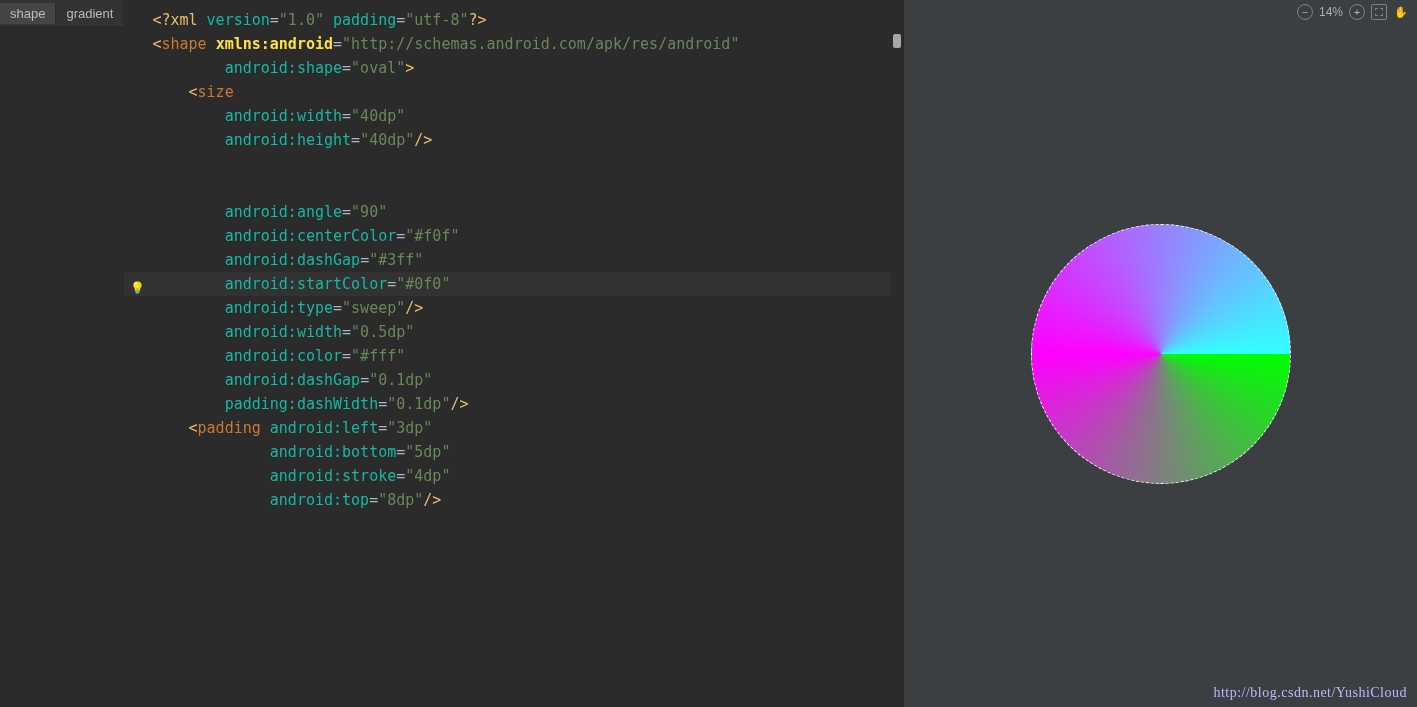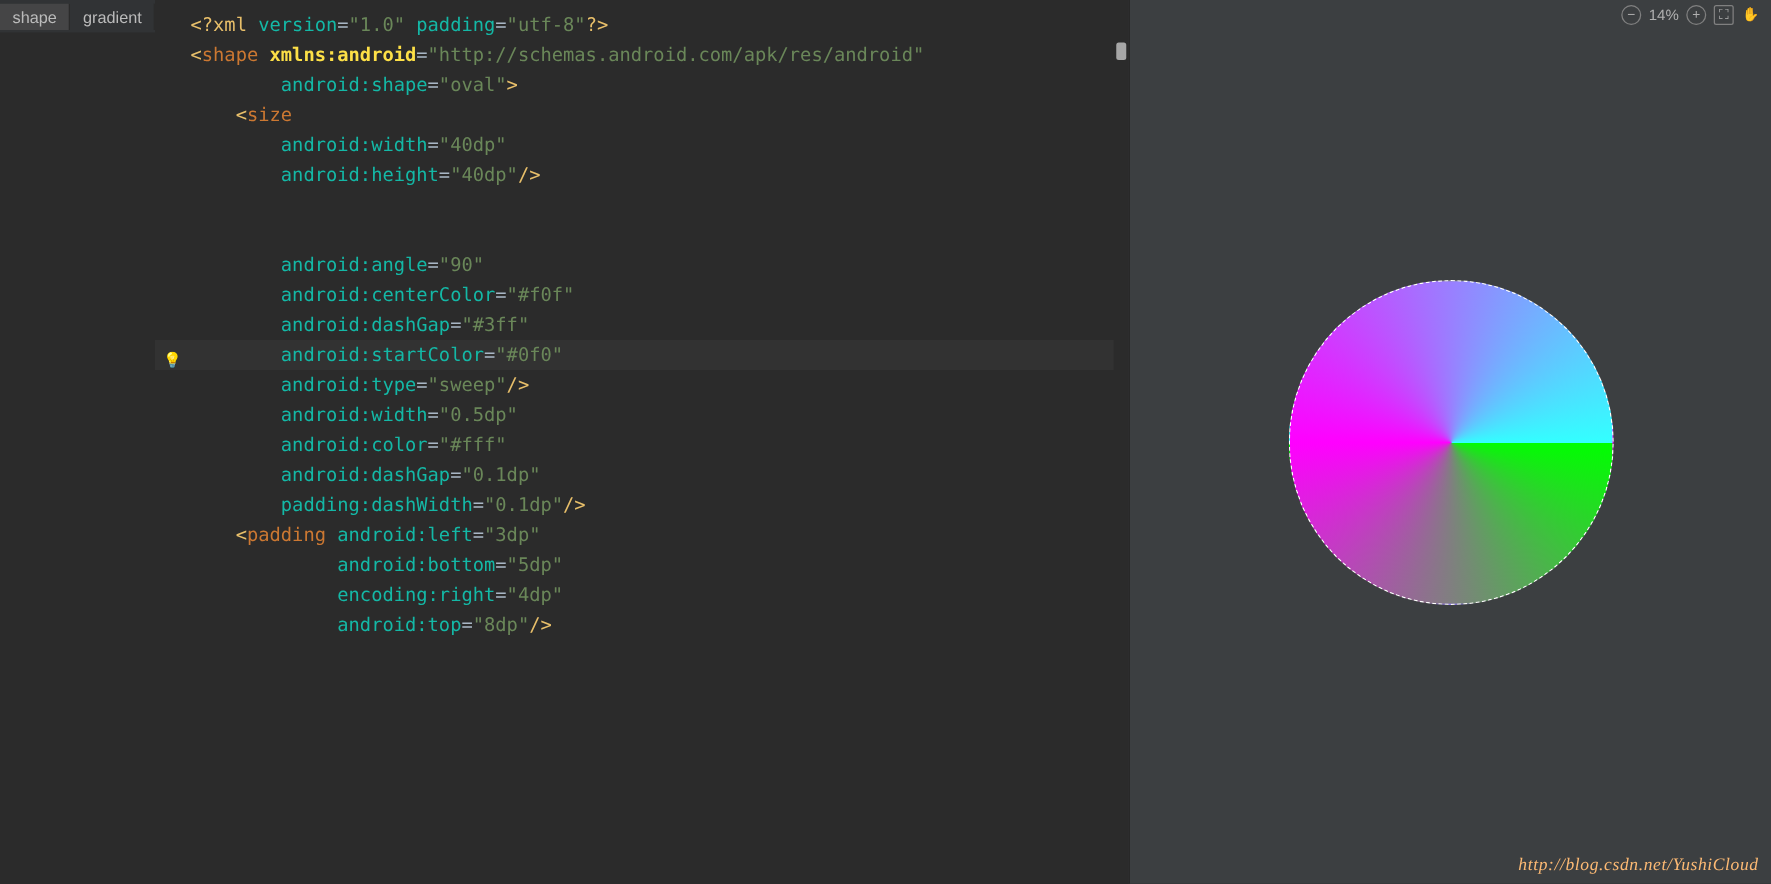--- a/index.html
+++ b/index.html
@@ -128,23 +128,22 @@
     height: 260px;
     border-radius: 50%;
     background: conic-gradient(from 90deg, #0f0, #f0f 50%, #3ff);
     border: 1px dashed #ffffff;
   }
   .watermark {
     position: absolute;
     bottom: 6px;
     right: 10px;
     font-family: Georgia, serif;
-    font-style: italic;
     font-size: 14px;
-    color: #fdba74;
+    color: #c4b5fd;
     letter-spacing: 0.5px;
   }
 </style>
 </head>
 <body>
 
 <div class="editor-panel">
   <div class="breadcrumb-bar">
     <div class="crumb active">shape</div>
     <div class="crumb">gradient</div>
@@ -170,21 +169,21 @@
 <div class="line">        <span class="c-attr">android:centerColor</span><span class="c-op">=</span><span class="c-str">"#f0f"</span></div>
 <div class="line">        <span class="c-attr">android:dashGap</span><span class="c-op">=</span><span class="c-str">"#3ff"</span></div>
 <div class="line">        <span class="c-attr">android:startColor</span><span class="c-op">=</span><span class="c-str">"#0f0"</span></div>
 <div class="line">        <span class="c-attr">android:type</span><span class="c-op">=</span><span class="c-str">"sweep"</span><span class="c-tag">/&gt;</span></div>
 <div class="line">        <span class="c-attr">android:width</span><span class="c-op">=</span><span class="c-str">"0.5dp"</span></div>
 <div class="line">        <span class="c-attr">android:color</span><span class="c-op">=</span><span class="c-str">"#fff"</span></div>
 <div class="line">        <span class="c-attr">android:dashGap</span><span class="c-op">=</span><span class="c-str">"0.1dp"</span></div>
 <div class="line">        <span class="c-attr">padding:dashWidth</span><span class="c-op">=</span><span class="c-str">"0.1dp"</span><span class="c-tag">/&gt;</span></div>
 <div class="line">    <span class="c-tag">&lt;</span><span class="c-kw">padding</span> <span class="c-attr">android:left</span><span class="c-op">=</span><span class="c-str">"3dp"</span></div>
 <div class="line">             <span class="c-attr">android:bottom</span><span class="c-op">=</span><span class="c-str">"5dp"</span></div>
-<div class="line">             <span class="c-attr">encoding:right</span><span class="c-op">=</span><span class="c-str">"4dp"</span></div>
+<div class="line">             <span class="c-attr">android:stroke</span><span class="c-op">=</span><span class="c-str">"4dp"</span></div>
 <div class="line">             <span class="c-attr">android:top</span><span class="c-op">=</span><span class="c-str">"8dp"</span><span class="c-tag">/&gt;</span></div>
 <div class="line"> </div>
 <div class="line"> </div>
     </div>
   </div>
 </div>
 
 <div class="preview-panel">
   <div class="preview-toolbar">
     <span class="toolbar-icon">−</span>

